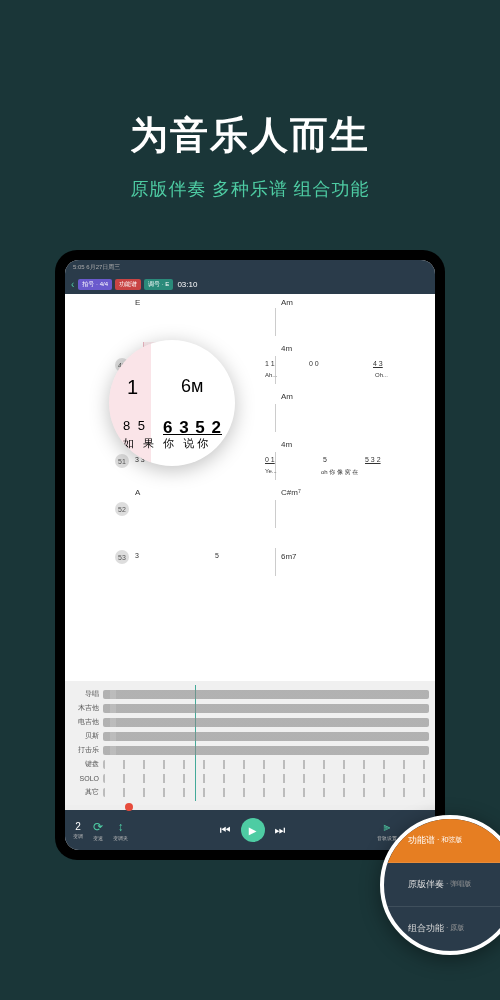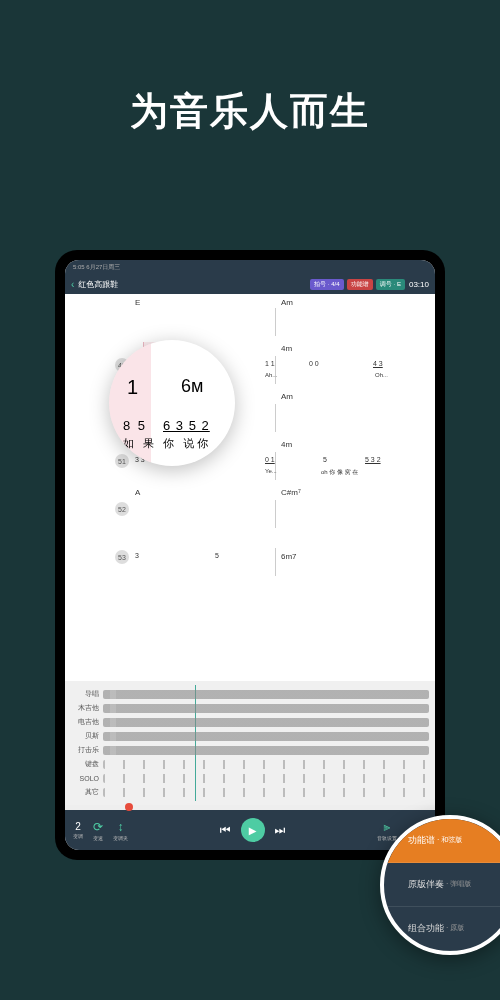--- a/index.html
+++ b/index.html
@@ -6,21 +6,21 @@
 body {
   width: 500px;
   height: 1000px;
   background: #1a3638;
   font-family: -apple-system, "PingFang SC", sans-serif;
   overflow: hidden;
   position: relative;
 }
 .hero {
   text-align: center;
-  padding-top: 86px;
+  padding-top: 110px;
   font-family: Liberation Serif, serif;
 }
 .hero-title {
   color: #fff;
   font-size: 38px;
   font-weight: 700;
   letter-spacing: 2px;
 }
 .hero-subtitle {
   color: #4ecca3;
@@ -147,21 +147,21 @@
   position: absolute;
   left: 0;
   top: 0;
   width: 42px;
   height: 100%;
   background: rgba(228,120,140,0.2);
 }
 .zoom-1 { position: absolute; left: 18px; top: 36px; font-size: 20px; }
 .zoom-6m { position: absolute; left: 72px; top: 36px; font-size: 18px; }
 .zoom-notes { position: absolute; left: 14px; top: 78px; font-size: 13px; letter-spacing: 2px; }
-.zoom-notes2 { position: absolute; left: 54px; top: 78px; font-size: 13px; letter-spacing: 1px; text-decoration: underline; }
+.zoom-notes2 { position: absolute; left: 54px; top: 78px; font-size: 17px; letter-spacing: 1px; text-decoration: underline; font-weight: bold; }
 .zoom-lyrics { position: absolute; left: 14px; top: 96px; font-size: 11px; letter-spacing: 3px; }
 .tracks {
   background: #f0f0f0;
   padding: 6px;
 }
 .track-row {
   display: flex;
   align-items: center;
   height: 14px;
   gap: 4px;
@@ -260,30 +260,30 @@
   position: absolute;
   font-size: 7px;
   color: #333;
 }
 </style>
 </head>
 <body>
 
 <div class="hero">
   <div class="hero-title">为音乐人而生</div>
+  <div class="hero-subtitle">原版伴奏  多种乐谱  组合功能</div>
 </div>
 
 <div class="tablet">
   <div class="screen">
 
     <div class="statusbar">5:05  6月27日周三</div>
 
     <div class="topbar">
       <span class="back-arrow">‹</span>
-      <span class="song-title">红色高跟鞋</span>
       <div class="badges">
         <span class="badge purple">拍号 · 4/4</span>
         <span class="badge red">功能谱</span>
         <span class="badge teal">调号 · E</span>
       </div>
       <span class="time">03:10</span>
     </div>
 
     <div class="score">
       <div class="row">

